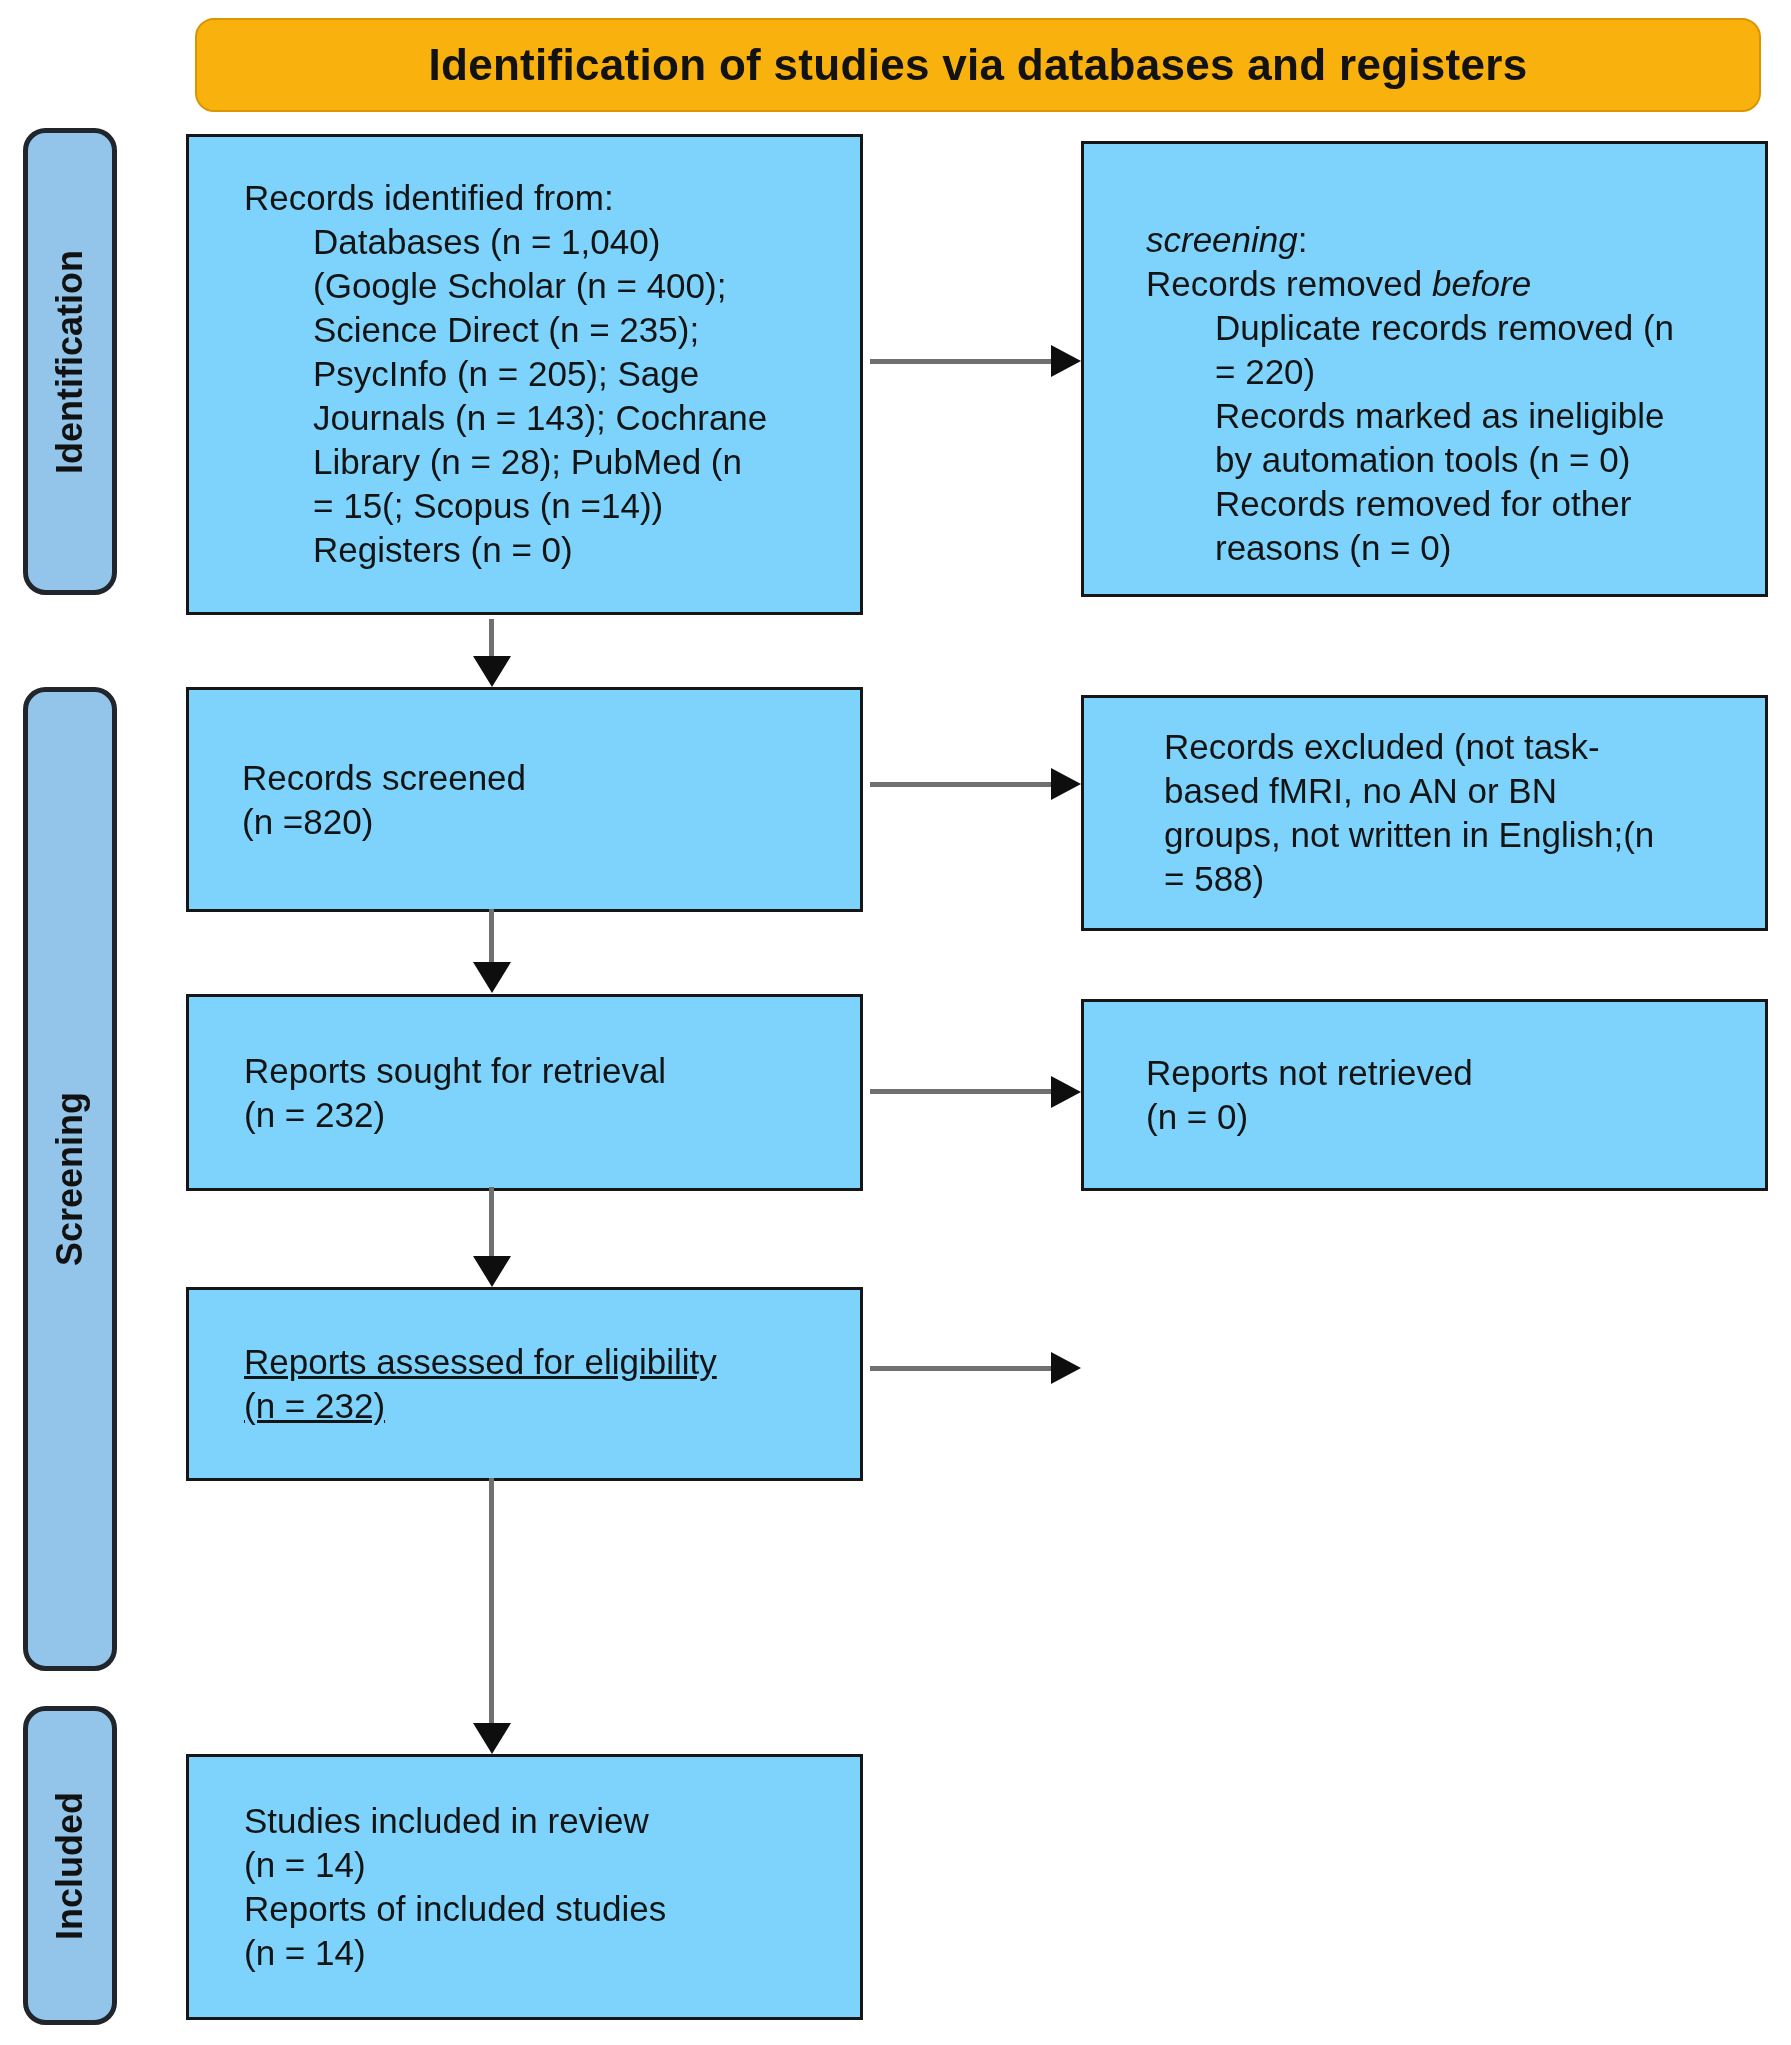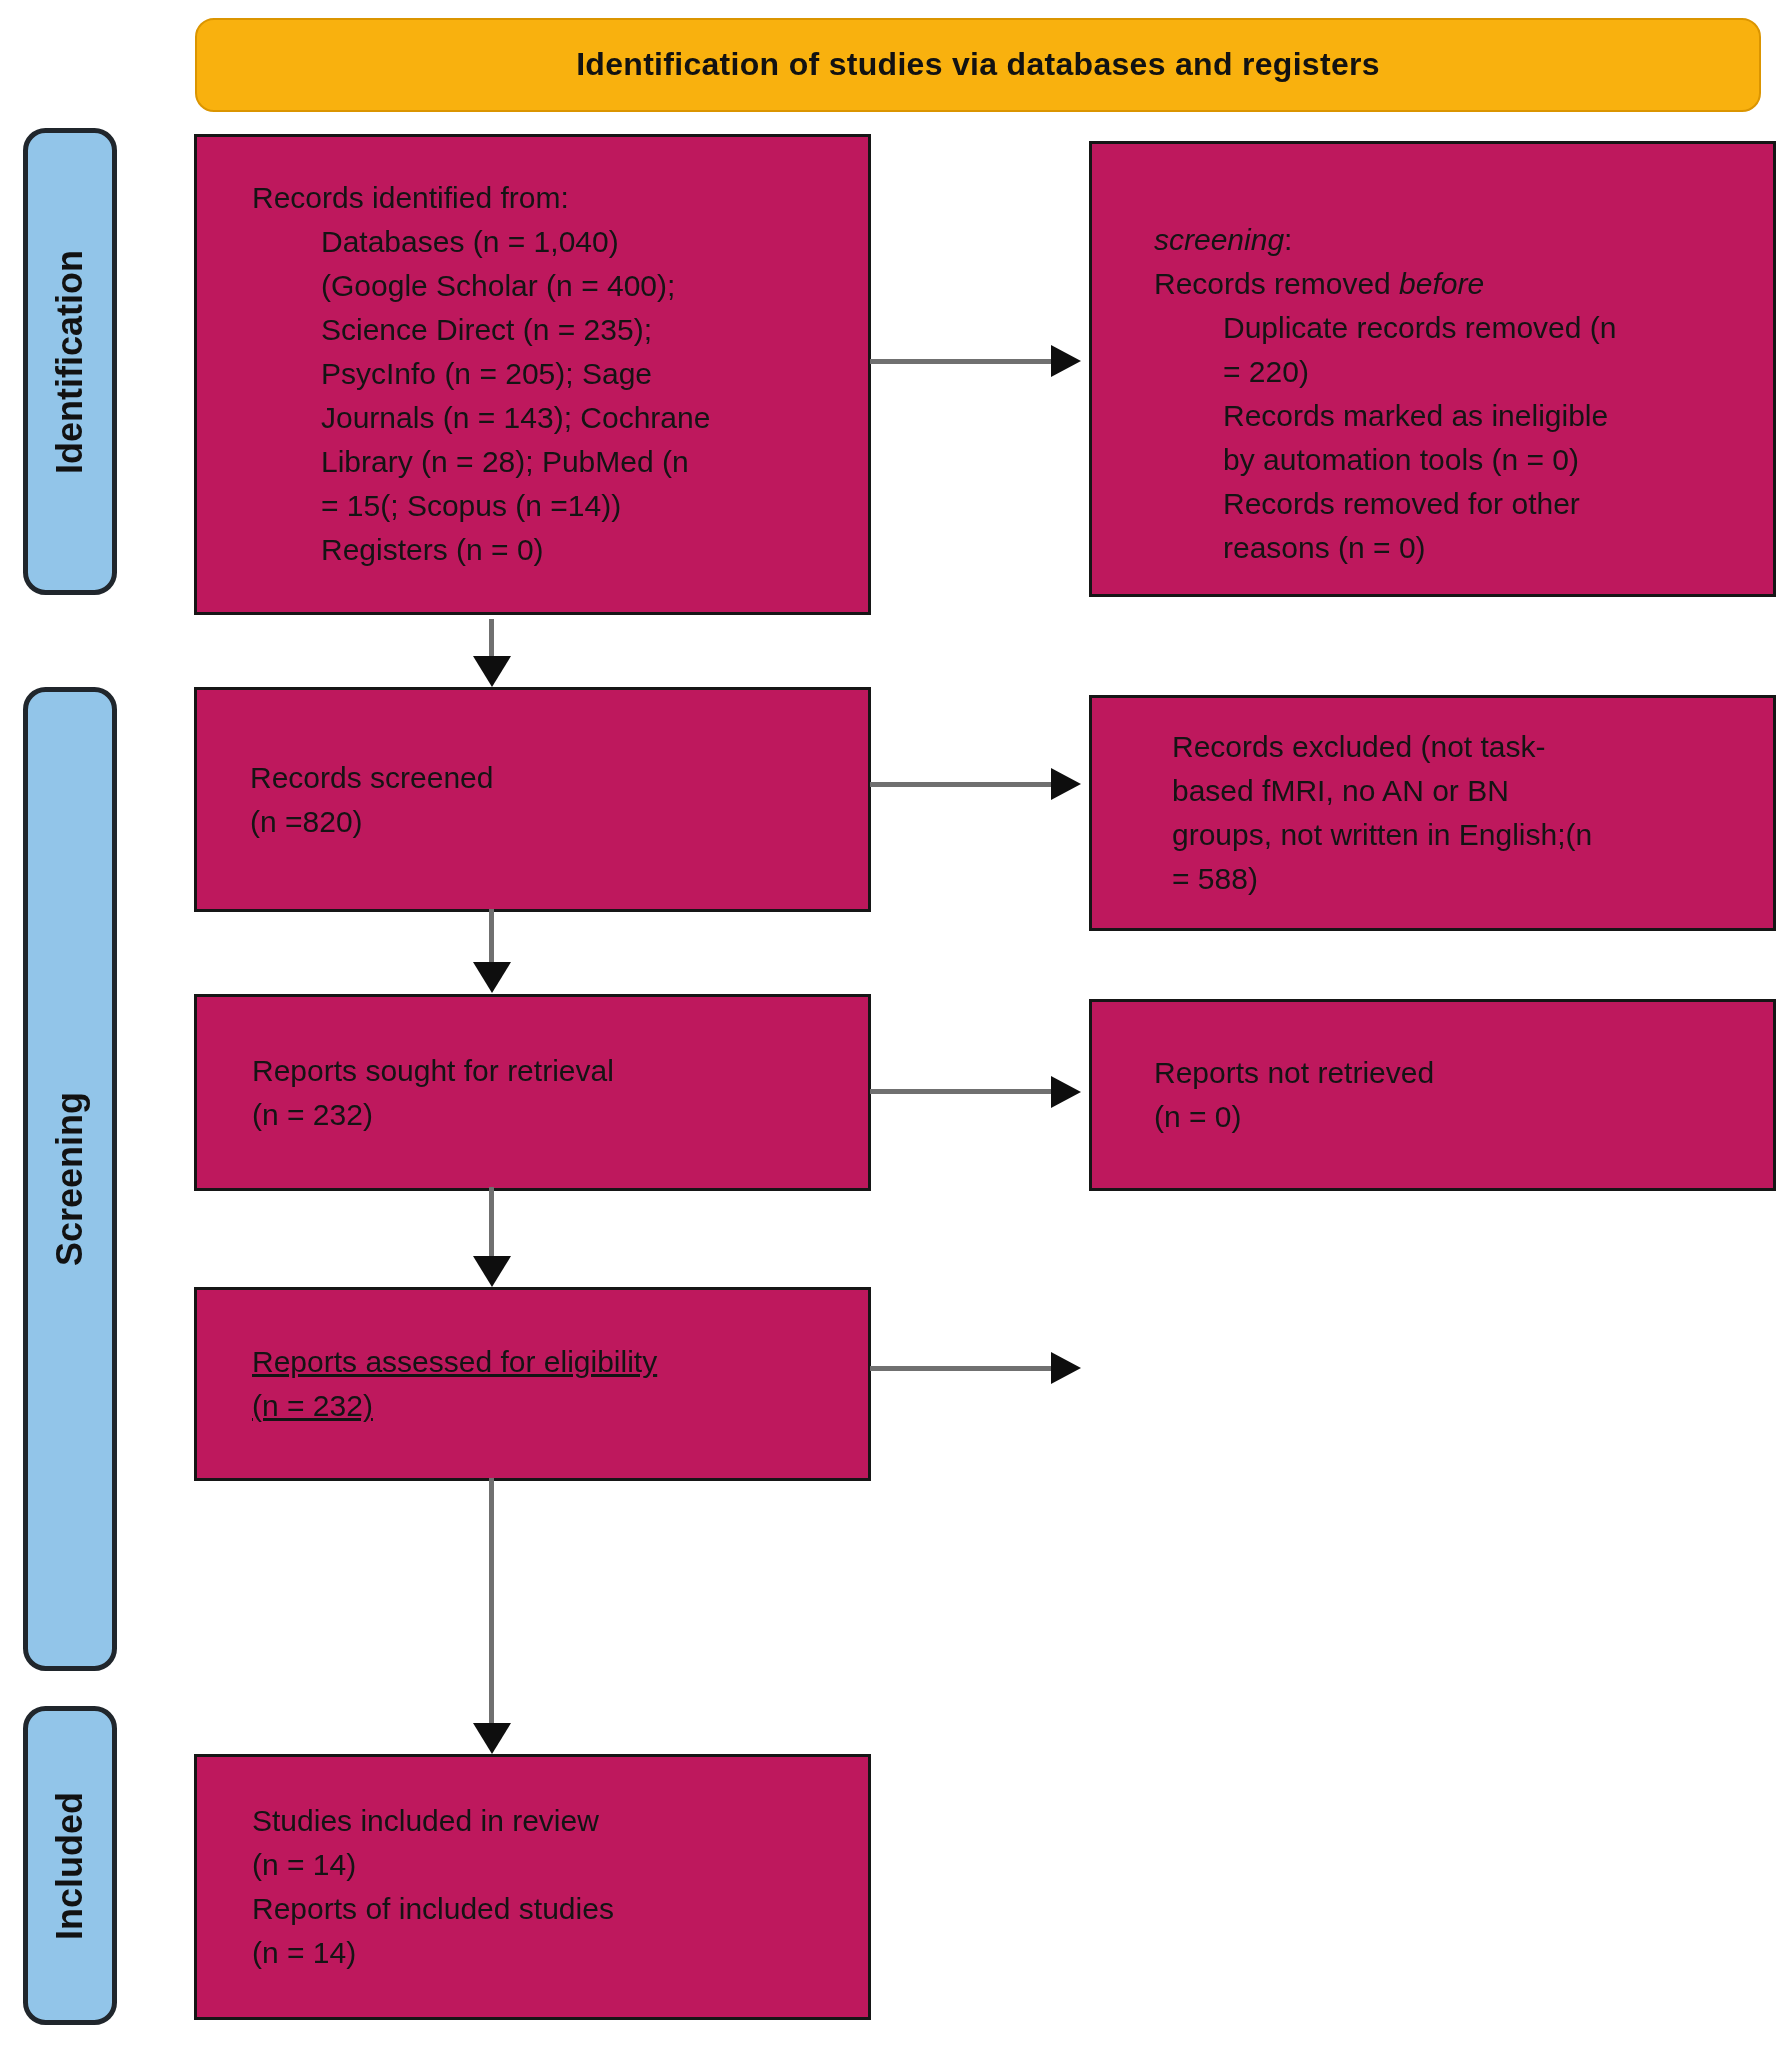--- a/index.html
+++ b/index.html
@@ -17,21 +17,21 @@
     position:absolute;
     left:195px; top:17.5px;
     width:1566px; height:94px;
     background:#F9B10E;
     border:2.5px solid #DB9500;
     border-radius:19px;
     box-sizing:border-box;
     display:flex; align-items:center; justify-content:center;
   }
   .banner .banner-text{
-    font-size:32px; font-weight:bold; color:#121212; letter-spacing:0.3px;
+    font-size:44px; font-weight:bold; color:#121212; letter-spacing:0.3px;
   }
   
   .stage{
     position:absolute;
     left:23px; width:94px;
     background:#92C5E9;
     border:5px solid #20262C;
     border-radius:22.5px;
     box-sizing:border-box;
     display:flex; align-items:center; justify-content:center;
@@ -40,27 +40,26 @@
     transform:rotate(-90deg);
     white-space:nowrap;
     font-size:36px; font-weight:bold; color:#121212;
   }
   .stage-identification{ top:128px; height:467px; }
   .stage-screening{ top:687px; height:984px; }
   .stage-included{ top:1706px; height:319px; }
   
   .box{
     position:absolute;
-    background:#be185d;
+    background:#7dd3fc;
     border:3.7px solid #161616;
     box-sizing:border-box;
-    font-size:30px;
+    font-size:35px;
     line-height:44px;
     color:#141414;
-    margin-left:8px;
   }
   .ln{ white-space:nowrap; }
   .ind{ padding-left:69px; }
   .it{ font-style:italic; }
   .center-v{ display:flex; flex-direction:column; justify-content:center; }
   .b1{ left:186px; top:134px;  width:677px; height:481px; padding:39px 12.5px 0 55px; }
   .b2{ left:186px; top:687px; width:677px; height:225px; padding-left:53px; }
   .b3{ left:186px; top:994px; width:677px; height:197px; padding-left:55px; }
   .b4{ left:186px; top:1287px; width:677px; height:194px; padding-left:55px;text-decoration:underline; }
   .b5{ left:186px; top:1754px; width:677px; height:266px; padding-left:55px; }

